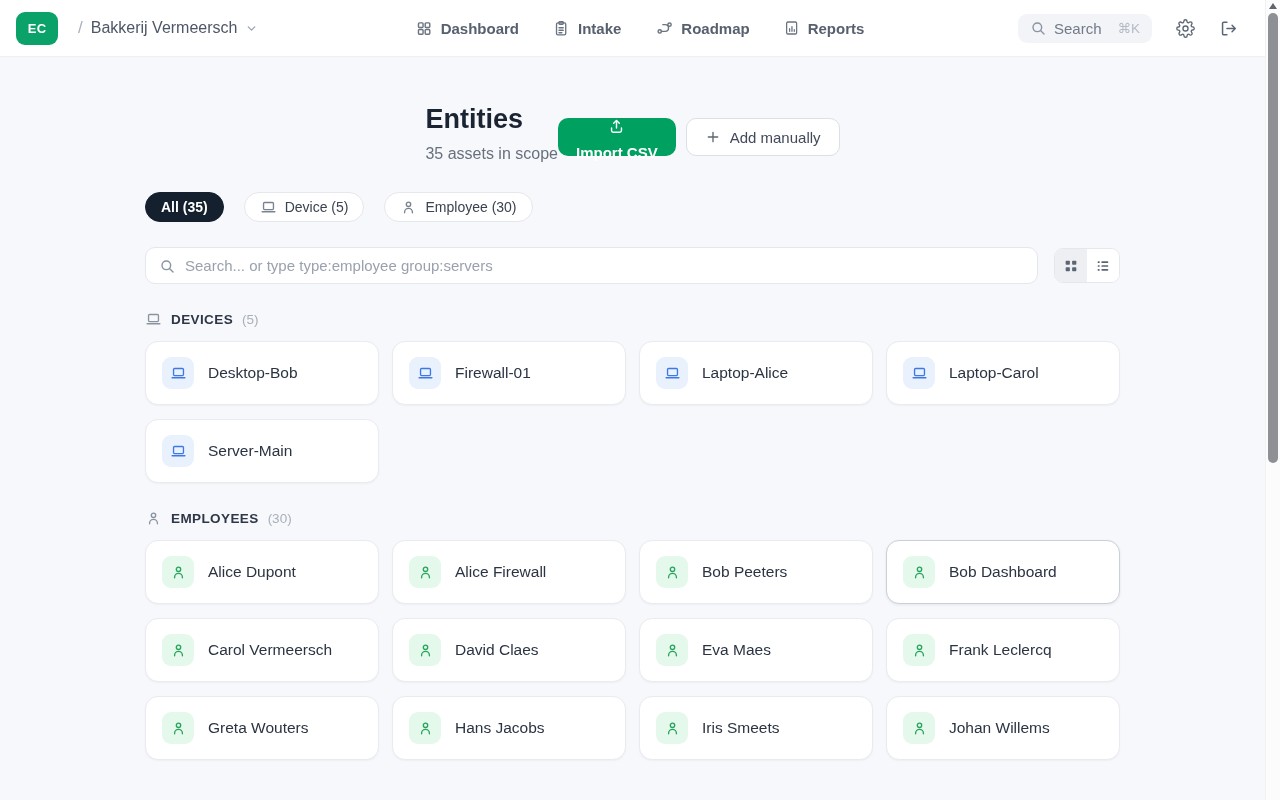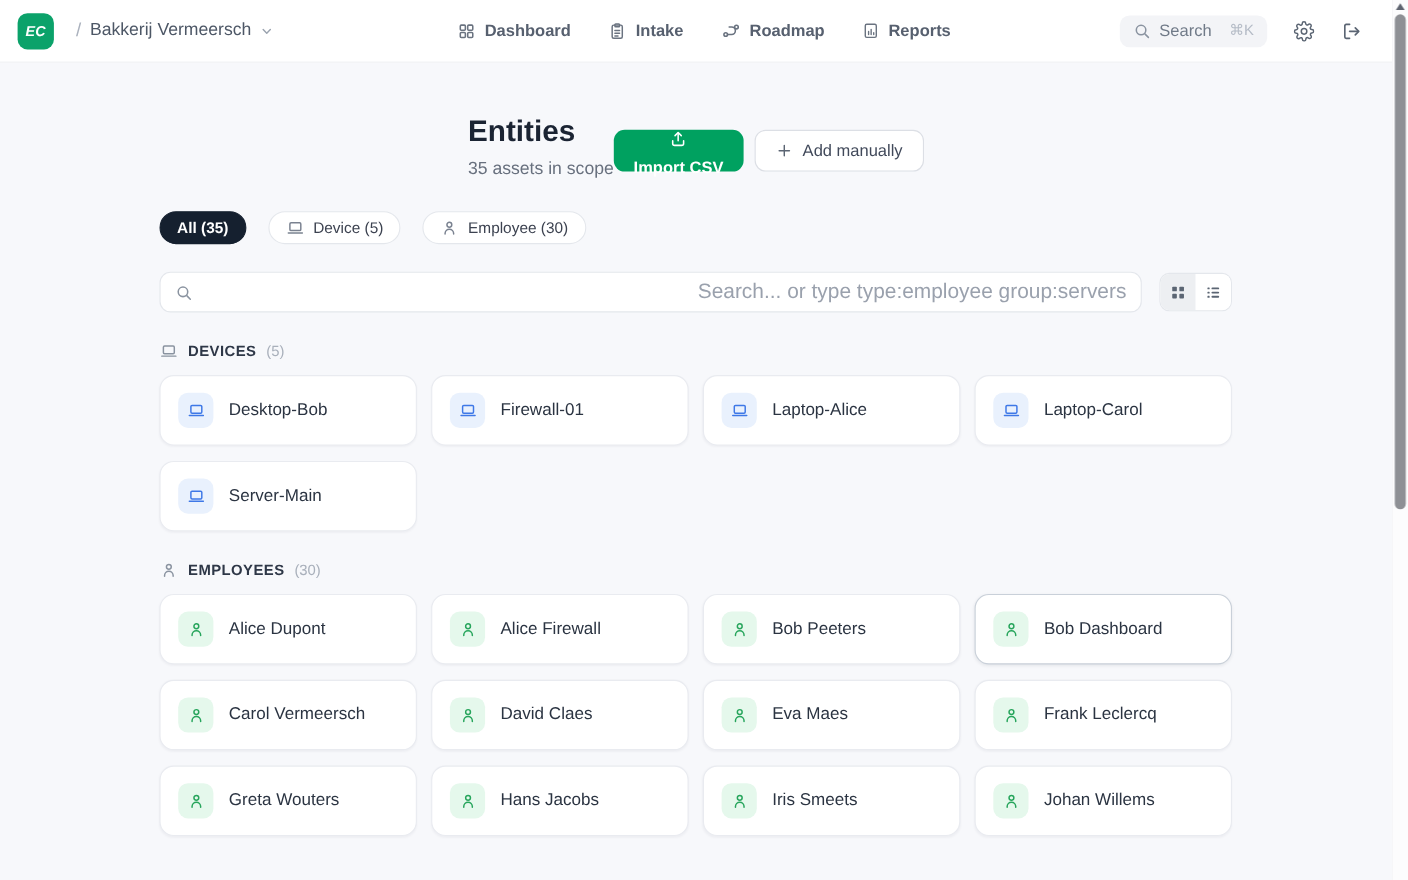--- a/index.html
+++ b/index.html
@@ -2,23 +2,23 @@
 <html style="--brand: #0ba26a; --btn-green: #00a160; --chip-dark: #15202f; --dev-fg: #3e78e7; --dev-bg: #e9f1fd; --emp-fg: #27a55c; --emp-bg: #e5f8ec;"><head>
 <meta charset="utf-8">
 <style>
   * { margin:0; padding:0; box-sizing:border-box; }
   html,body { width:1280px; height:800px; overflow:hidden; background:#f7f8fb;
     font-family:"Liberation Sans", "DejaVu Sans", sans-serif; }
 
   
   .topbar { position:relative; height:57px; background:#ffffff;
     border-bottom:1px solid #eef0f3; display:flex; align-items:center; padding:0 16px; }
-  .logo { width:33px; height:33px; border-radius:9px; background:var(--brand);
+  .logo { width:42px; height:33px; border-radius:9px; background:var(--brand);
     color:#fff; font-weight:700; font-size:13px; display:flex; align-items:center;
-    justify-content:center; letter-spacing:.3px;font-style:italic; }
+    justify-content:center; letter-spacing:.3px; }
   .crumb { display:flex; align-items:center; gap:8px; margin-left:20px; cursor:pointer; }
   .crumb .slash { color:#aab1bd; font-size:17px; }
   .crumb .org { color:#4d5766; font-size:16px; font-weight:500; }
   .crumb .chev { color:#9aa3af; display:flex; }
   .main-nav { position:absolute; left:50%; transform:translateX(-50%);
     display:flex; align-items:center; gap:34px; }
   .nav-item { display:flex; align-items:center; gap:8px; color:#57606f;
     font-size:15px; font-weight:600; cursor:pointer; text-decoration:none; }
   .nav-item .ic { color:#6a7380; display:flex; }
   .top-right { margin-left:auto; display:flex; align-items:center; gap:24px; padding-right:26px; }
@@ -53,22 +53,22 @@
   .chip { display:flex; align-items:center; gap:8px; height:30px; padding:0 15px;
     border-radius:16px; font-size:14px; cursor:pointer; background:#fff;
     border:1px solid #e4e7ec; color:#3c4250; }
   .chip .ic { color:#7a8290; display:flex; }
   .chip.active { background:var(--chip-dark); color:#fff; border-color:var(--chip-dark); font-weight:600; }
 
   .search-row { display:flex; gap:16px; margin-top:25px; align-items:center; }
   .search-box { flex:1; display:flex; align-items:center; gap:10px; height:37px;
     background:#fff; border:1px solid #e4e7ec; border-radius:10px; padding:0 13px; }
   .search-box .ic { color:#8a93a0; display:flex; }
-  .search-box input { flex:1; border:none; outline:none; font-size:19px;
-    color:#2b3442; background:transparent; font-family:inherit;text-align:right; }
+  .search-box input { flex:1; border:none; outline:none; font-size:15px;
+    color:#2b3442; background:transparent; font-family:inherit; }
   .search-box input::placeholder { color:#9aa1ad; }
   .view-toggle { display:flex; height:35px; background:#fff; border:1px solid #e4e7ec;
     border-radius:9px; overflow:hidden; }
   .vt-btn { width:32px; display:flex; align-items:center; justify-content:center;
     color:#5b6573; cursor:pointer; background:#fff; border:none; }
   .vt-btn.active { background:#edeff2; }
 
   .section-head { display:flex; align-items:center; gap:9px; margin-top:27px; }
   .section-head .ic { color:#8a93a0; display:flex; }
   .section-title { color:#2e3747; font-size:13.5px; font-weight:700; letter-spacing:.4px; }

